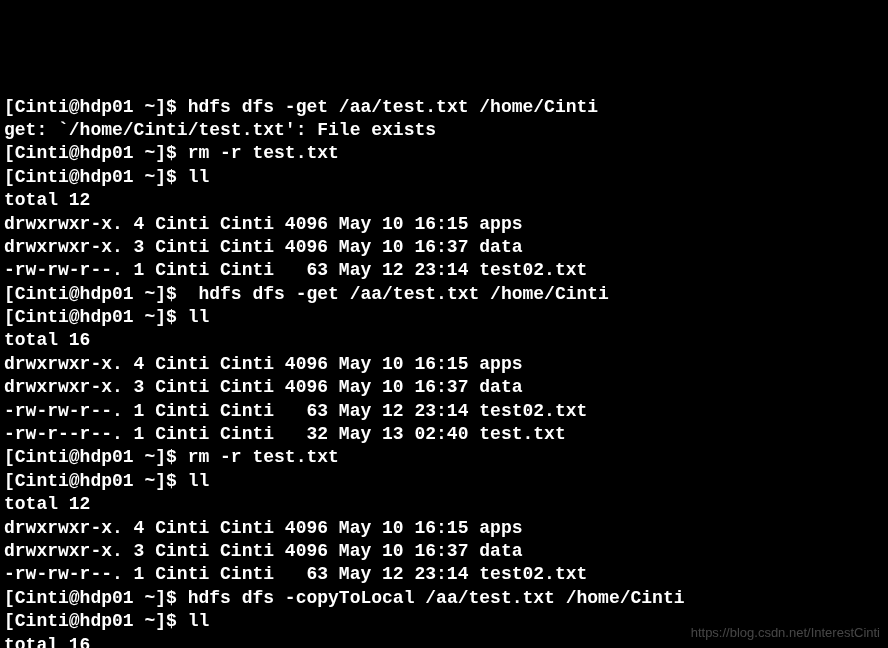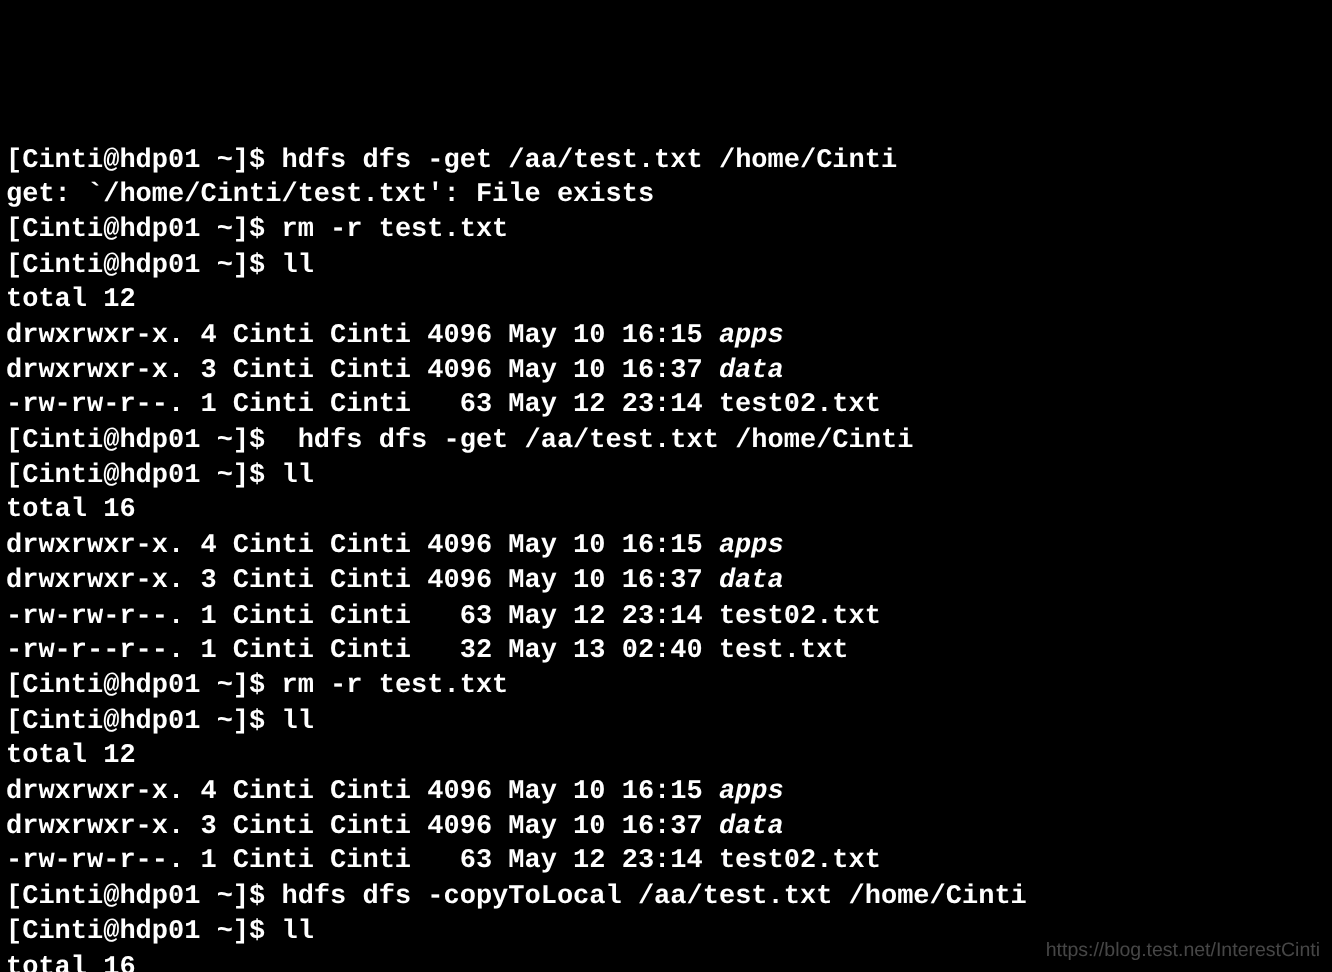--- a/index.html
+++ b/index.html
@@ -19,34 +19,33 @@
       width: 888px;
       height: 648px;
       overflow: hidden;
       position: relative;
     }
     .line {
       display: block;
     }
     .bold {
       font-weight: bold;
-      font-style: italic;
     }
     .watermark {
       position: absolute;
       bottom: 6px;
       right: 8px;
       color: rgba(200, 200, 200, 0.35);
       font-size: 13px;
       font-family: Arial, sans-serif;
       font-weight: normal;
     }
   </style>
 </head>
 <body>
 
 
 
 <div id="terminal"><span class="line"><span>[Cinti@hdp01 ~]$ </span><span>hdfs dfs -get /aa/test.txt /home/Cinti</span></span><span class="line">get: `/home/Cinti/test.txt': File exists</span><span class="line"><span>[Cinti@hdp01 ~]$ </span><span>rm -r test.txt</span></span><span class="line"><span>[Cinti@hdp01 ~]$ </span><span>ll</span></span><span class="line">total 12</span><span class="line"><span>drwxrwxr-x. 4 Cinti Cinti 4096 May 10 16:15 </span><span class="bold">apps</span></span><span class="line"><span>drwxrwxr-x. 3 Cinti Cinti 4096 May 10 16:37 </span><span class="bold">data</span></span><span class="line"><span>-rw-rw-r--. 1 Cinti Cinti   63 May 12 23:14 </span><span>test02.txt</span></span><span class="line"><span>[Cinti@hdp01 ~]$ </span><span> hdfs dfs -get /aa/test.txt /home/Cinti</span></span><span class="line"><span>[Cinti@hdp01 ~]$ </span><span>ll</span></span><span class="line">total 16</span><span class="line"><span>drwxrwxr-x. 4 Cinti Cinti 4096 May 10 16:15 </span><span class="bold">apps</span></span><span class="line"><span>drwxrwxr-x. 3 Cinti Cinti 4096 May 10 16:37 </span><span class="bold">data</span></span><span class="line"><span>-rw-rw-r--. 1 Cinti Cinti   63 May 12 23:14 </span><span>test02.txt</span></span><span class="line"><span>-rw-r--r--. 1 Cinti Cinti   32 May 13 02:40 </span><span>test.txt</span></span><span class="line"><span>[Cinti@hdp01 ~]$ </span><span>rm -r test.txt</span></span><span class="line"><span>[Cinti@hdp01 ~]$ </span><span>ll</span></span><span class="line">total 12</span><span class="line"><span>drwxrwxr-x. 4 Cinti Cinti 4096 May 10 16:15 </span><span class="bold">apps</span></span><span class="line"><span>drwxrwxr-x. 3 Cinti Cinti 4096 May 10 16:37 </span><span class="bold">data</span></span><span class="line"><span>-rw-rw-r--. 1 Cinti Cinti   63 May 12 23:14 </span><span>test02.txt</span></span><span class="line"><span>[Cinti@hdp01 ~]$ </span><span>hdfs dfs -copyToLocal /aa/test.txt /home/Cinti</span></span><span class="line"><span>[Cinti@hdp01 ~]$ </span><span>ll</span></span><span class="line">total 16</span></div>
-<div class="watermark">https://blog.test.net/InterestCinti</div>
+<div class="watermark">https://blog.csdn.net/InterestCinti</div>
 
 
 
 
 </body></html>

